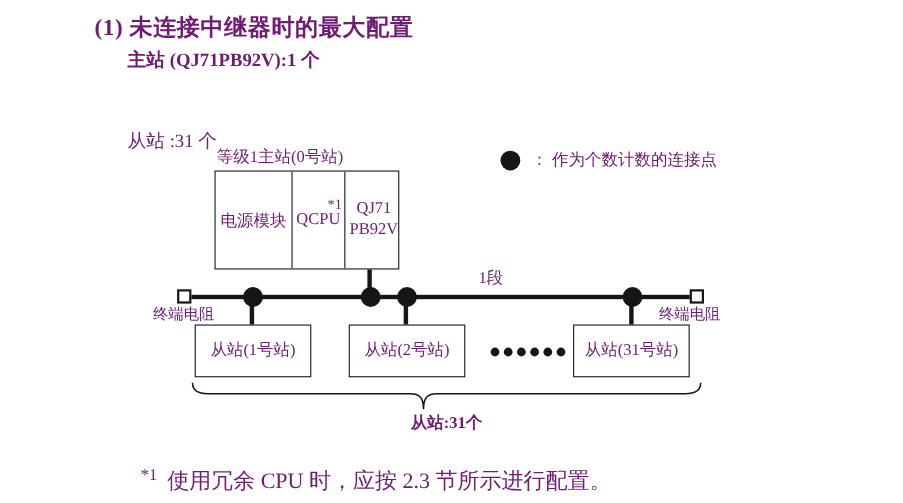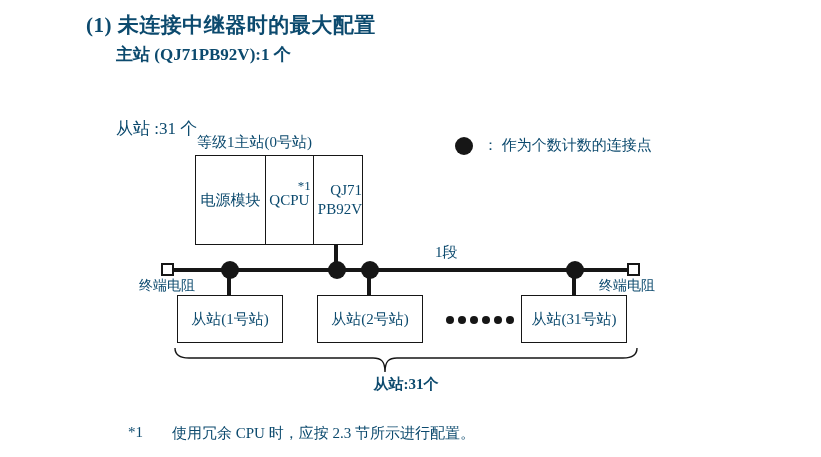--- a/index.html
+++ b/index.html
@@ -2,21 +2,21 @@
 <html><head>
 <meta charset="utf-8">
 <style>
   * { margin: 0; padding: 0; box-sizing: border-box; }
   html, body { background: #ffffff; }
   .page {
     position: relative;
     width: 821px;
     height: 457px;
     background: #ffffff;
-    color: #0c4a6e;
+    color: #701a75;
     font-family: "Liberation Serif", "DejaVu Serif", serif;
     overflow: hidden;
   }
   .abs { position: absolute; }
 
   
   .title {
     left: 86px; top: 11px;
     font-size: 21px;
     font-weight: bold;
@@ -38,21 +38,21 @@
   }
   .cell {
     display: flex; align-items: center; justify-content: center;
     font-size: 15px;
   }
   .cell-power { width: 70px; border-right: 1.5px solid #161616; }
   .cell-cpu   { width: 48px; border-right: 1.5px solid #161616; position: relative; }
   .cpu-note   { position: absolute; top: 22px; right: 2px; font-size: 13px; }
   .cell-pb    {
     flex: 1;
-    flex-direction: column; align-items: flex-end; justify-content: center;
+    flex-direction: column; align-items: center; justify-content: center;
     padding-left: 4px; line-height: 19px;
   }
 
   
   .legend { left: 455px; top: 136px; display: flex; align-items: center; }
   .legend-dot {
     width: 18px; height: 18px; border-radius: 50%;
     background: #161616; margin-right: 10px;
   }
   .legend-text { font-size: 15px; white-space: nowrap; }
@@ -91,21 +91,21 @@
 
   
   .brace { left: 172px; top: 347px; }
   .brace-label { left: 172px; top: 375px; width: 468px; text-align: center; font-size: 15px; font-weight: bold; }
   .caption {
     left: 0px; top: 399px; width: 790px;
     text-align: center; font-size: 18px; font-weight: bold;
     letter-spacing: 0.5px;
   }
   .footnote-marker { left: 128px; top: 424px; font-size: 15px; }
-  .footnote-text   { left: 152px; top: 424px; font-size: 15px; white-space: nowrap; margin-left: 20px; }
+  .footnote-text   { left: 152px; top: 424px; font-size: 20px; white-space: nowrap; }
 </style>
 </head>
 <body>
 
 <div class="page">
 
   <div class="abs title">(1) 未连接中继器时的最大配置</div>
   <div class="abs cfg-line cfg-master">主站 (QJ71PB92V):1 个</div>
   <div class="abs cfg-line cfg-slave">从站 :31 个</div>
 

